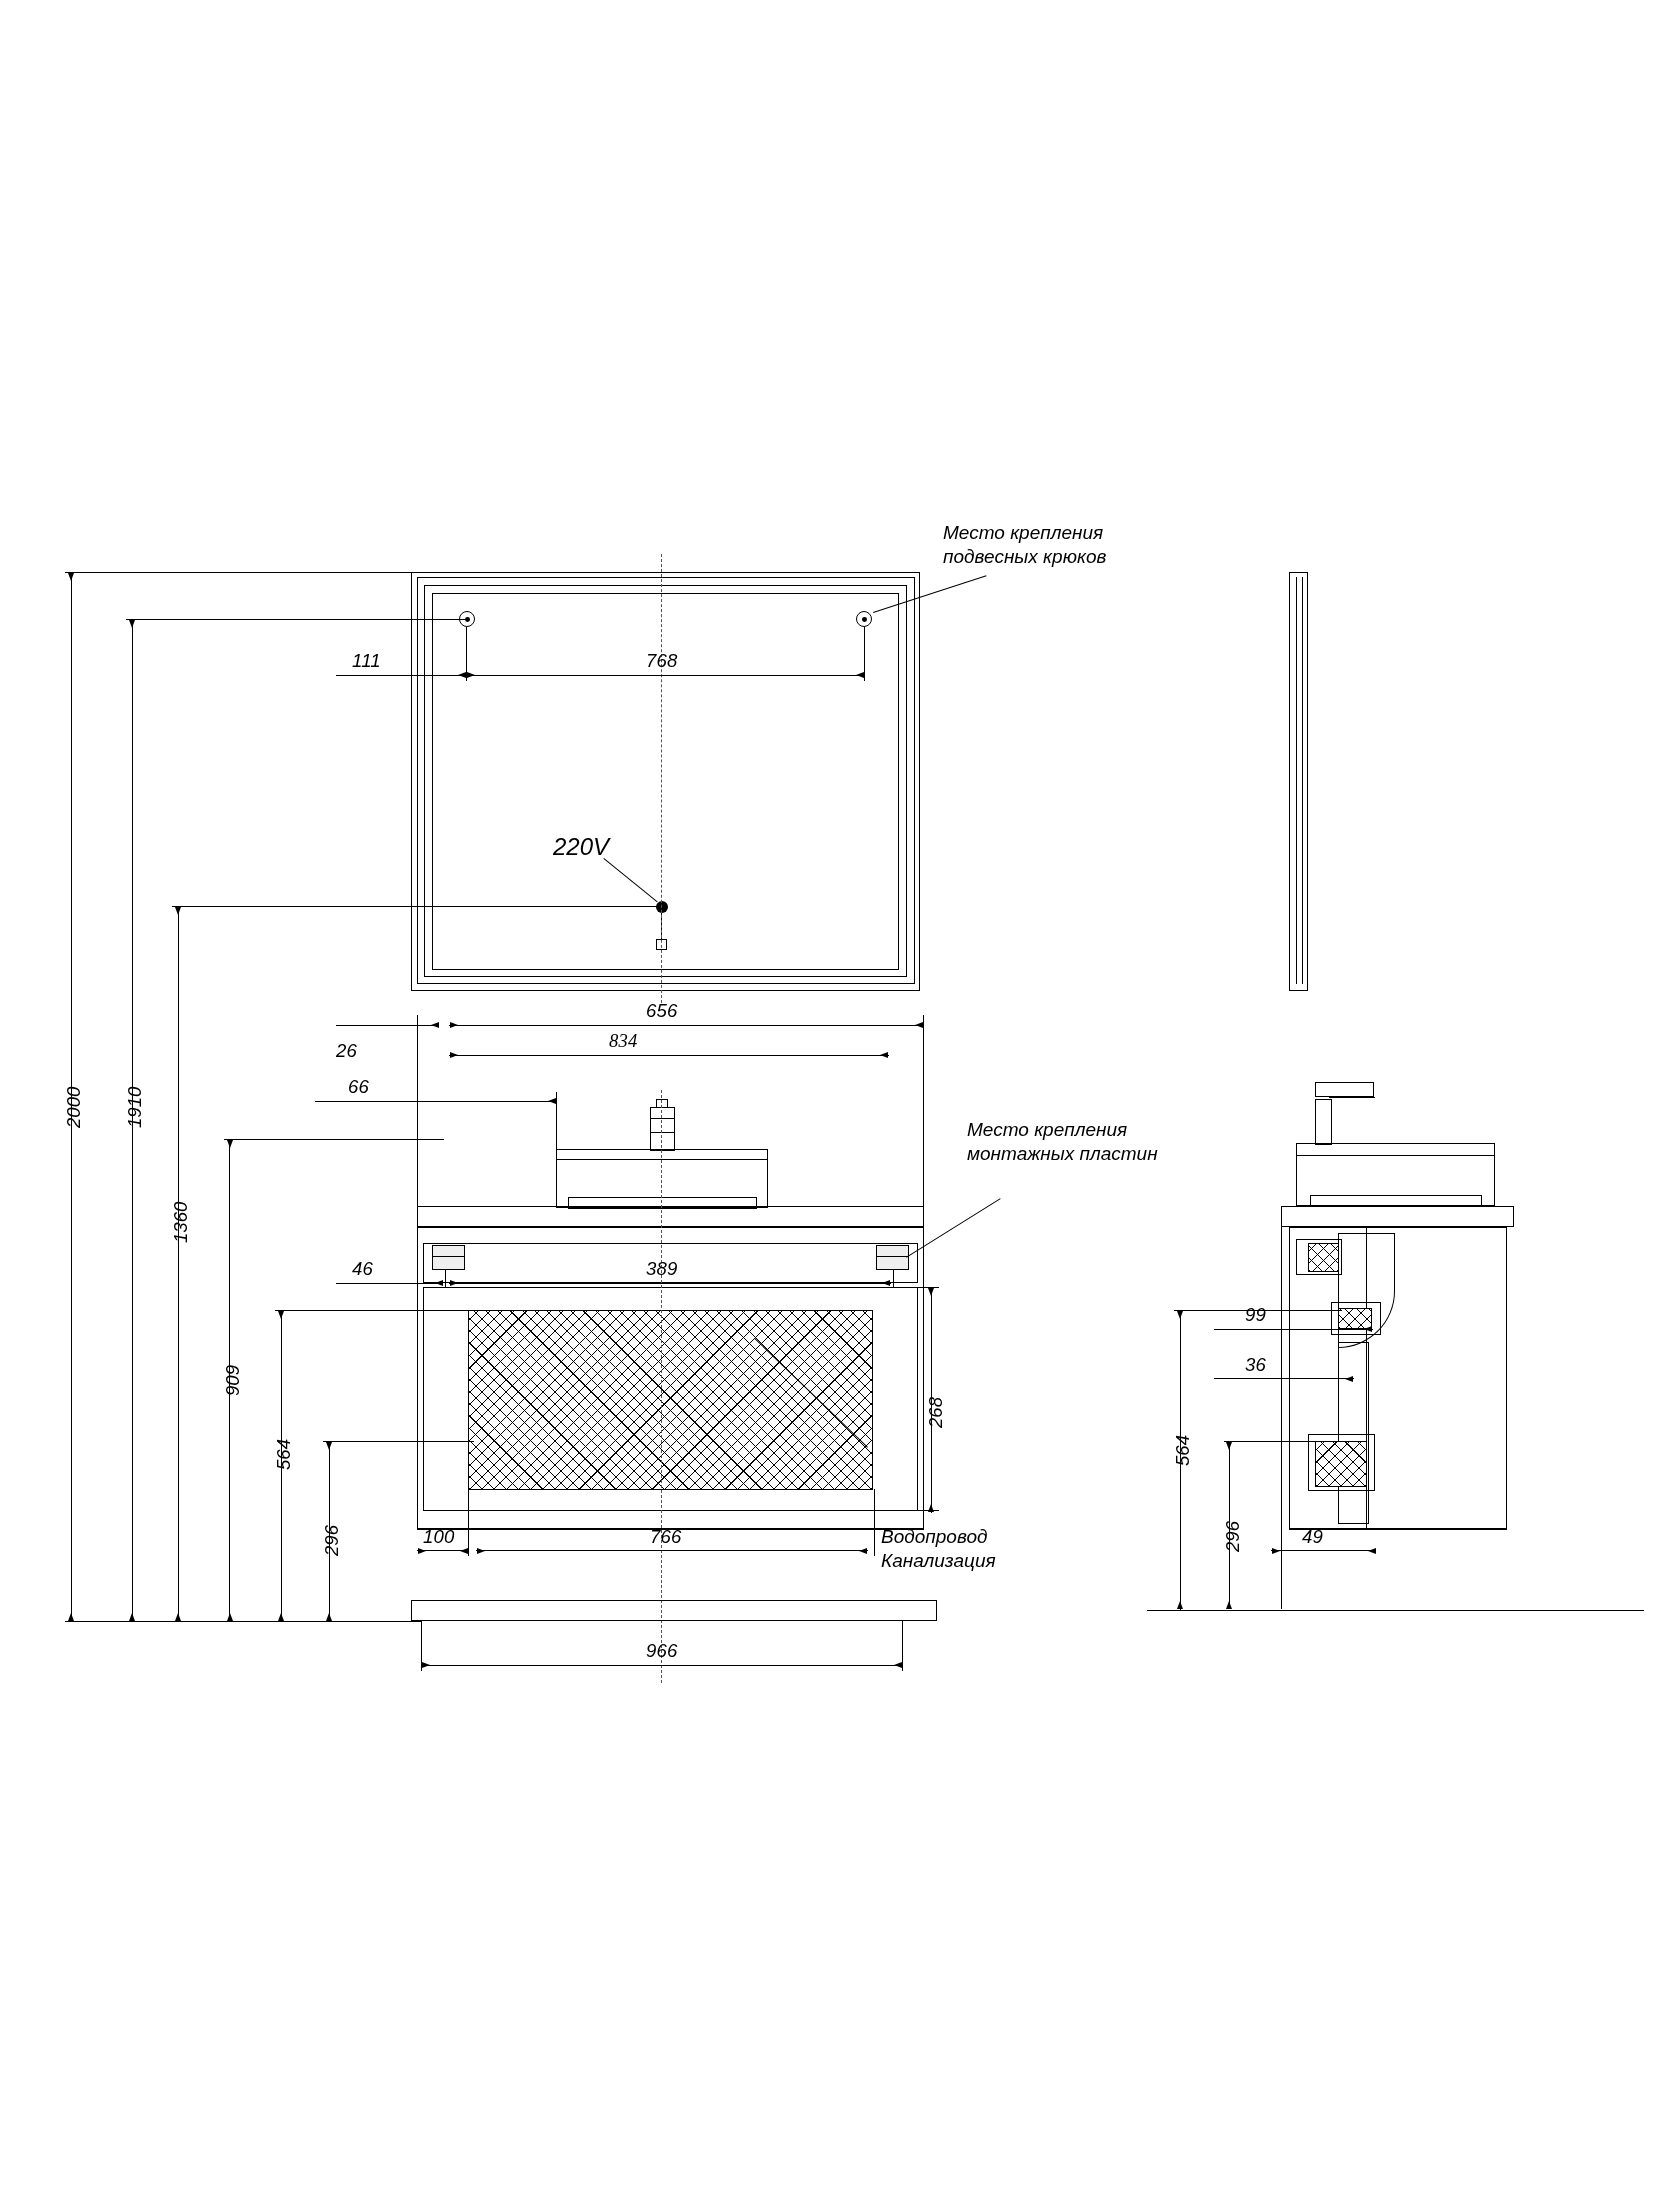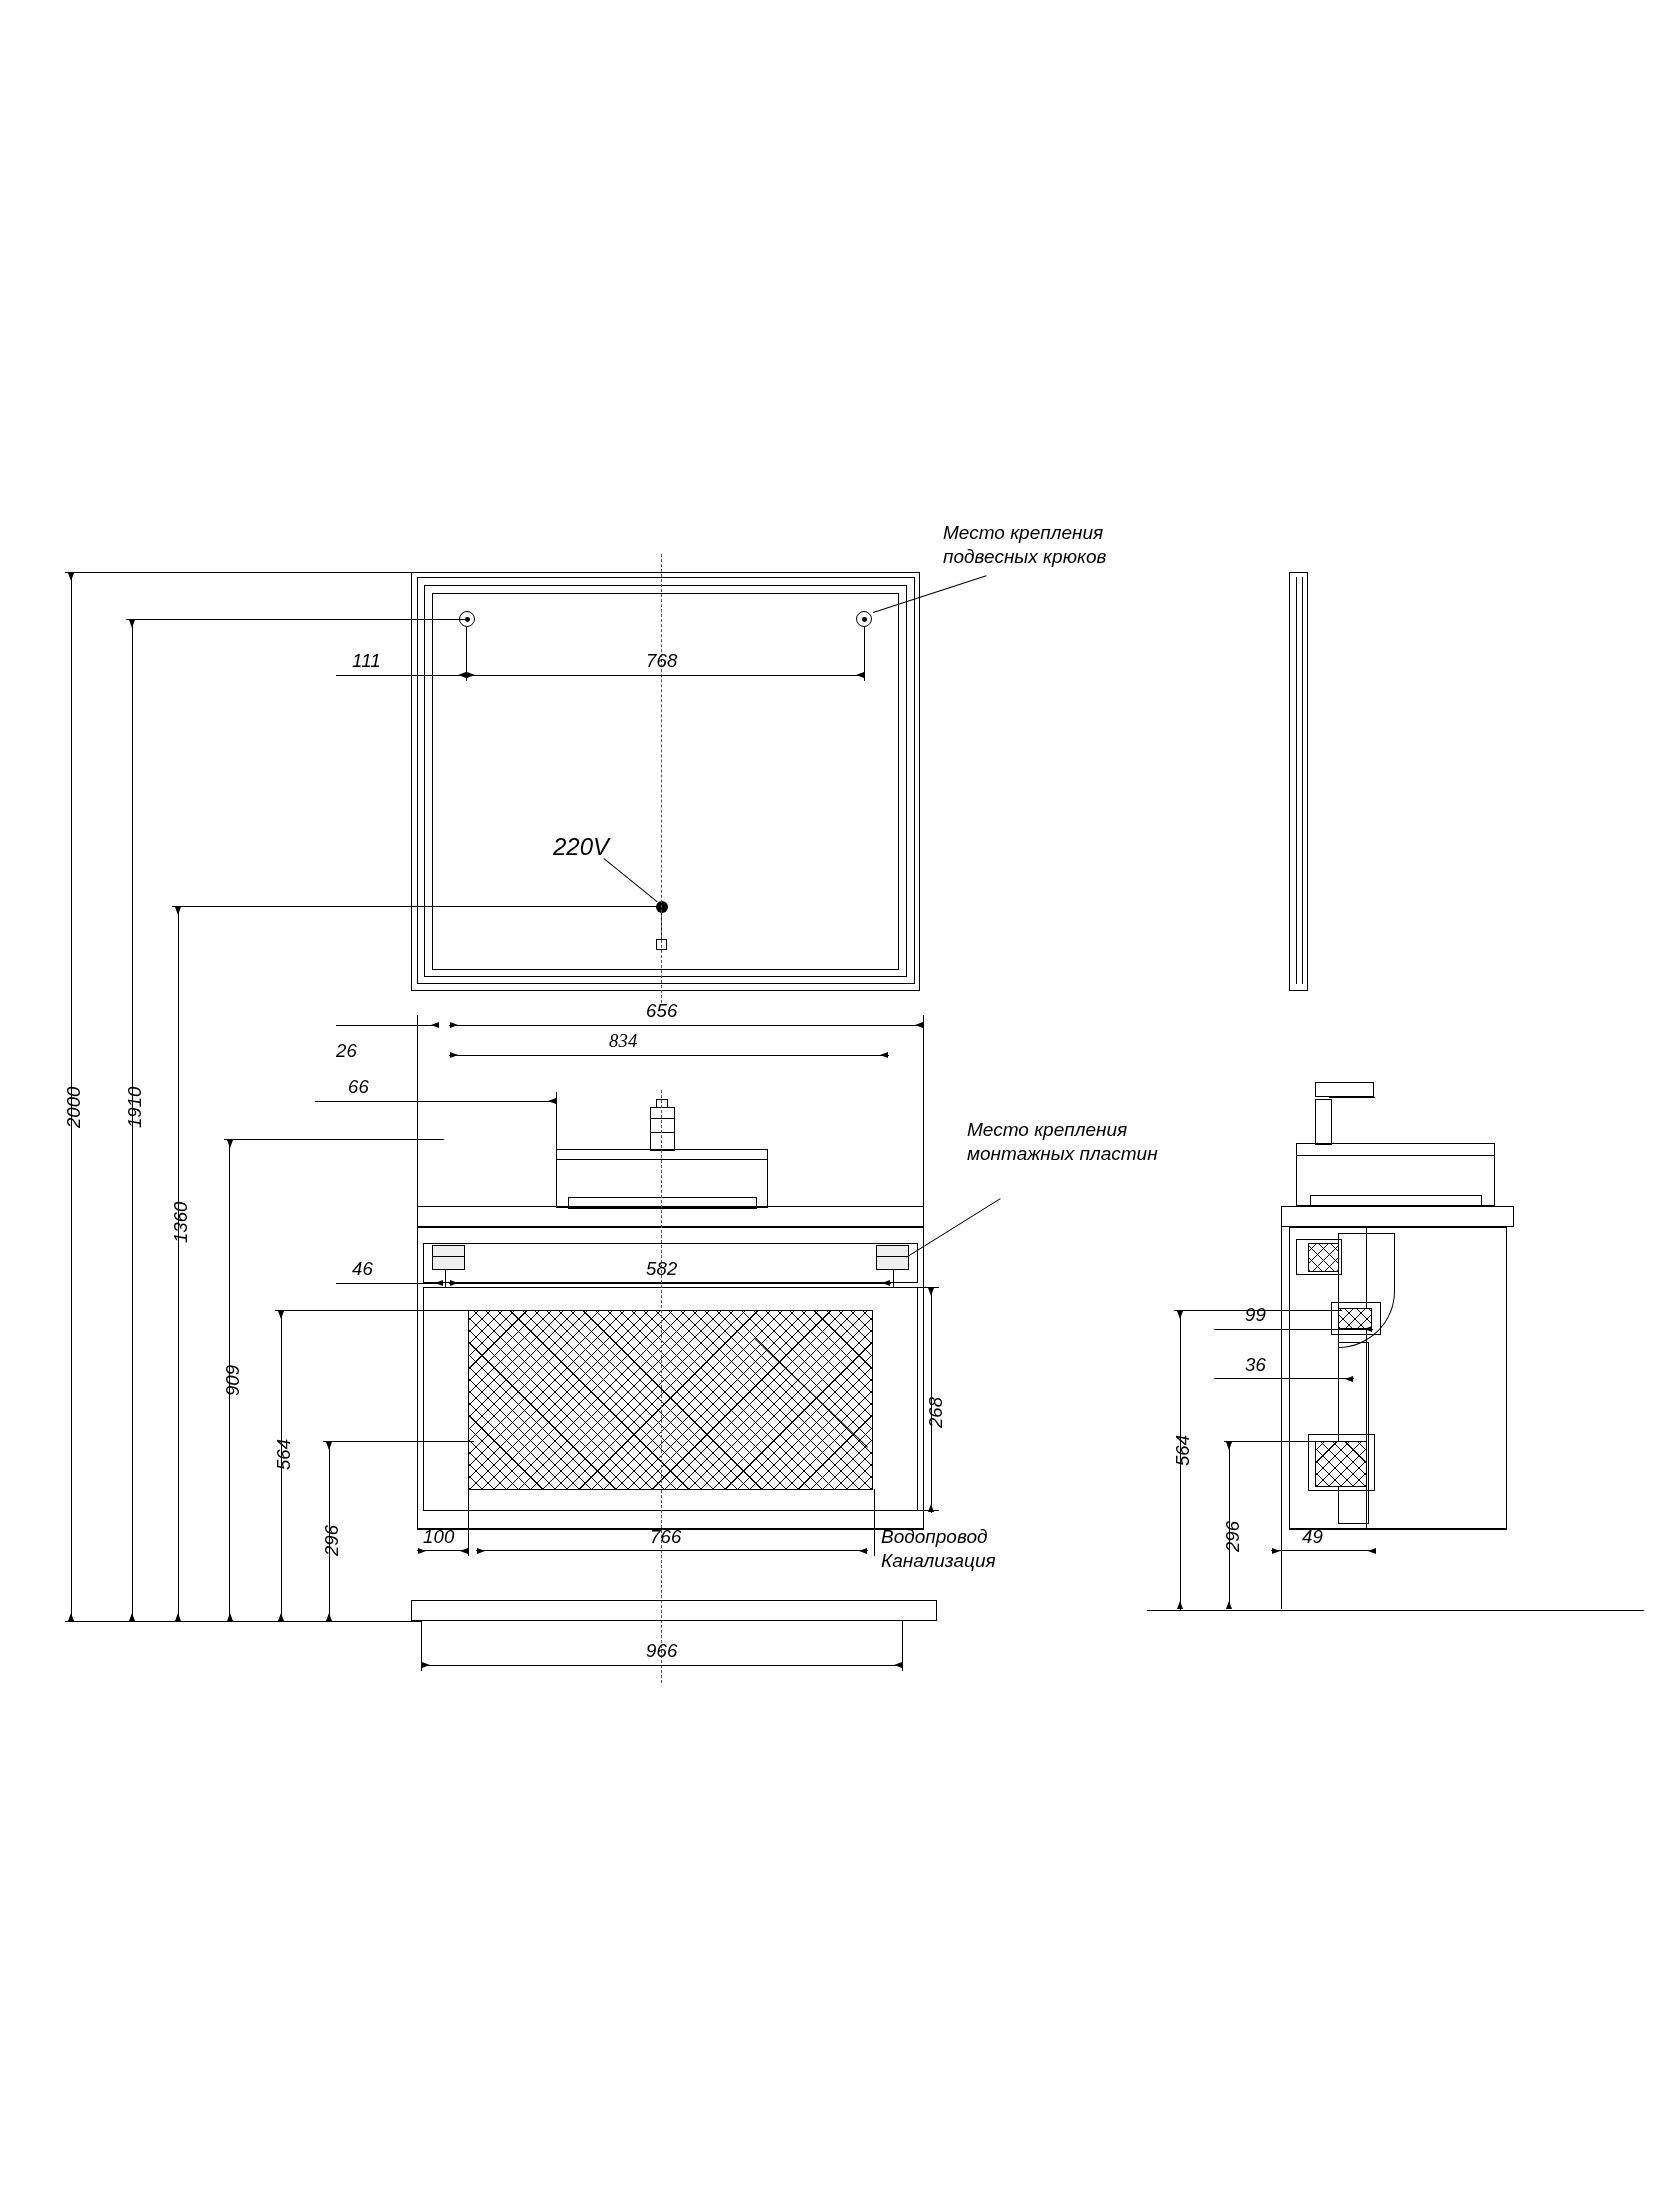--- a/index.html
+++ b/index.html
@@ -205,21 +205,21 @@
   <div class="dim" style="left:348px; top:1076px;">66</div>
   <div class="ln vl" style="left:556px; top:1092px; height:59px;"></div>
 
   <div class="ln hl" style="left:336px; top:1283px; width:107px;"></div>
   <div class="ar ar-l" style="left:435px; top:1280px;"></div>
   <div class="dim" style="left:352px; top:1258px;">46</div>
 
   <div class="ln hl" style="left:449px; top:1283px; width:442px;"></div>
   <div class="ar ar-r" style="left:450px; top:1280px;"></div>
   <div class="ar ar-l" style="left:882px; top:1280px;"></div>
-  <div class="dim" style="left:646px; top:1258px;">582</div>
+  <div class="dim" style="left:646px; top:1258px;">389</div>
   <div class="ln vl" style="left:445px; top:1269px; height:19px;"></div>
   <div class="ln vl" style="left:893px; top:1269px; height:19px;"></div>
 
   <div class="ln hl" style="left:417px; top:1550px; width:52px;"></div>
   <div class="ar ar-r" style="left:418px; top:1548px;"></div>
   <div class="ar ar-l" style="left:460px; top:1548px;"></div>
   <div class="dim" style="left:423px; top:1526px;">100</div>
 
   <div class="ln hl" style="left:476px; top:1550px; width:392px;"></div>
   <div class="ar ar-r" style="left:477px; top:1548px;"></div>

